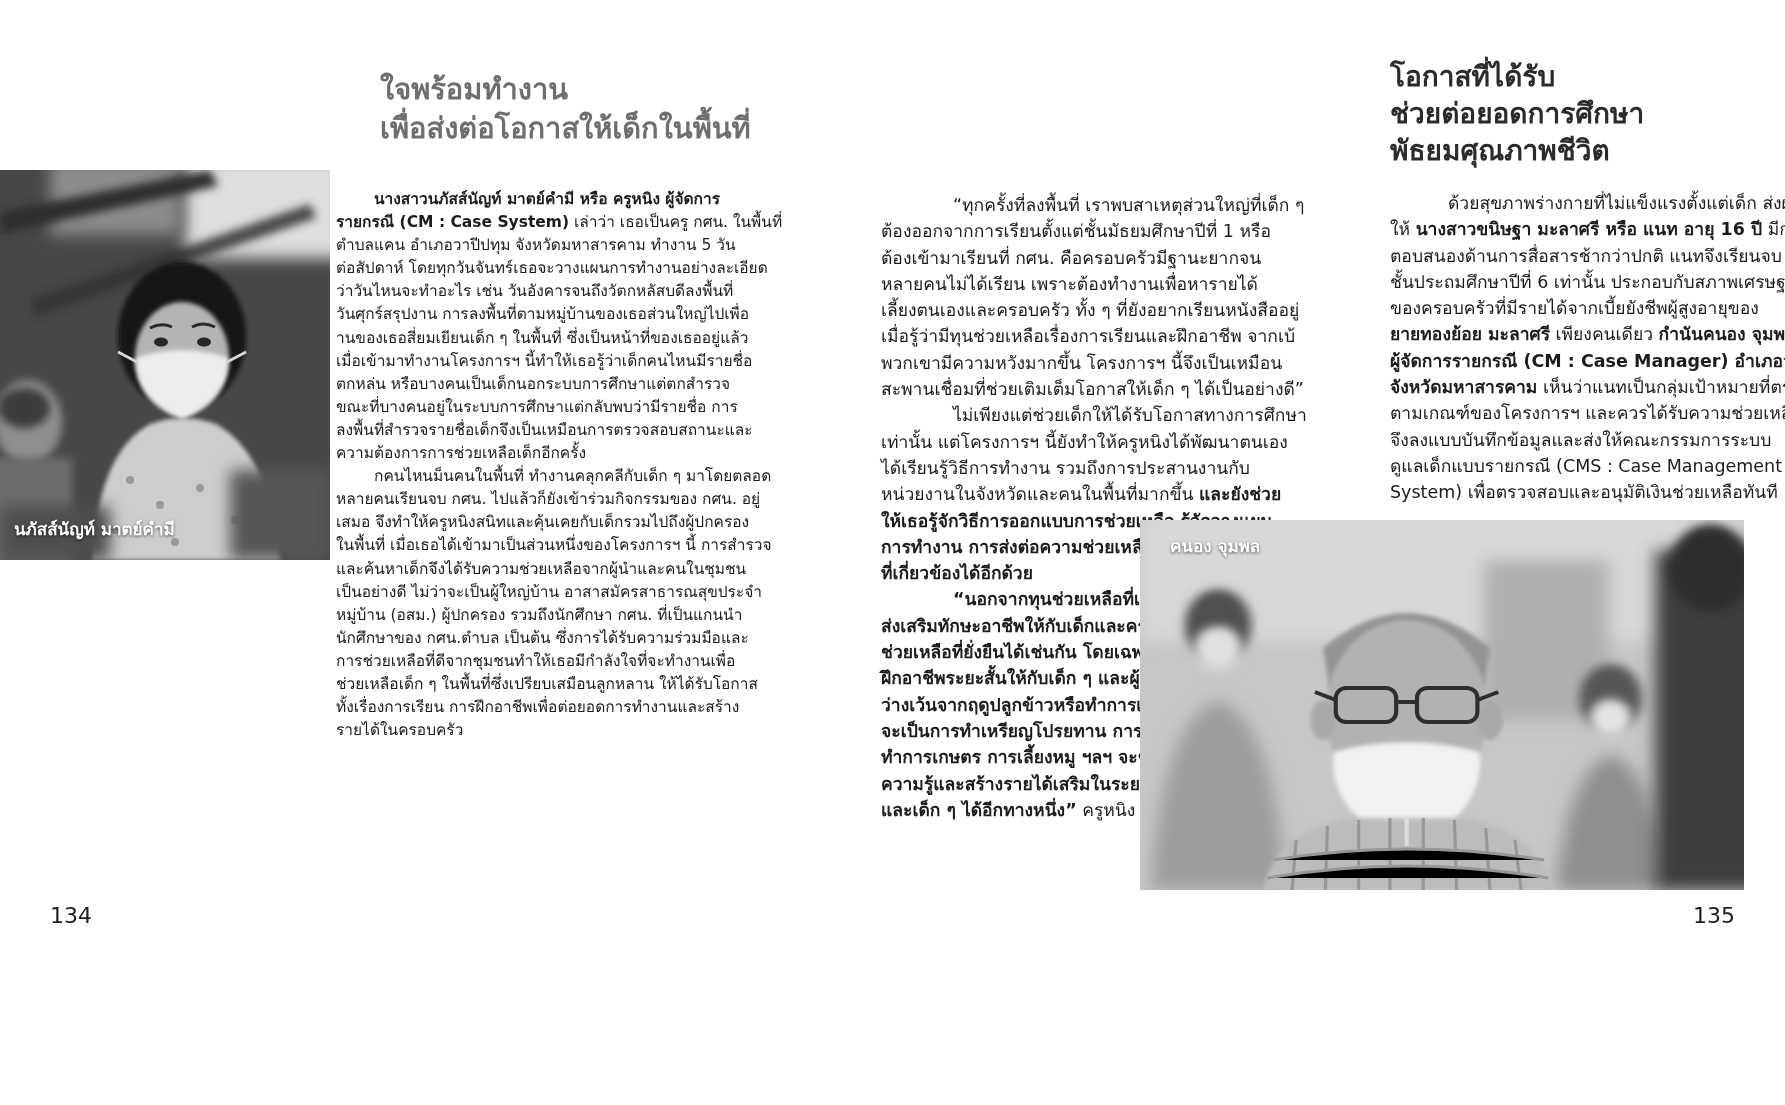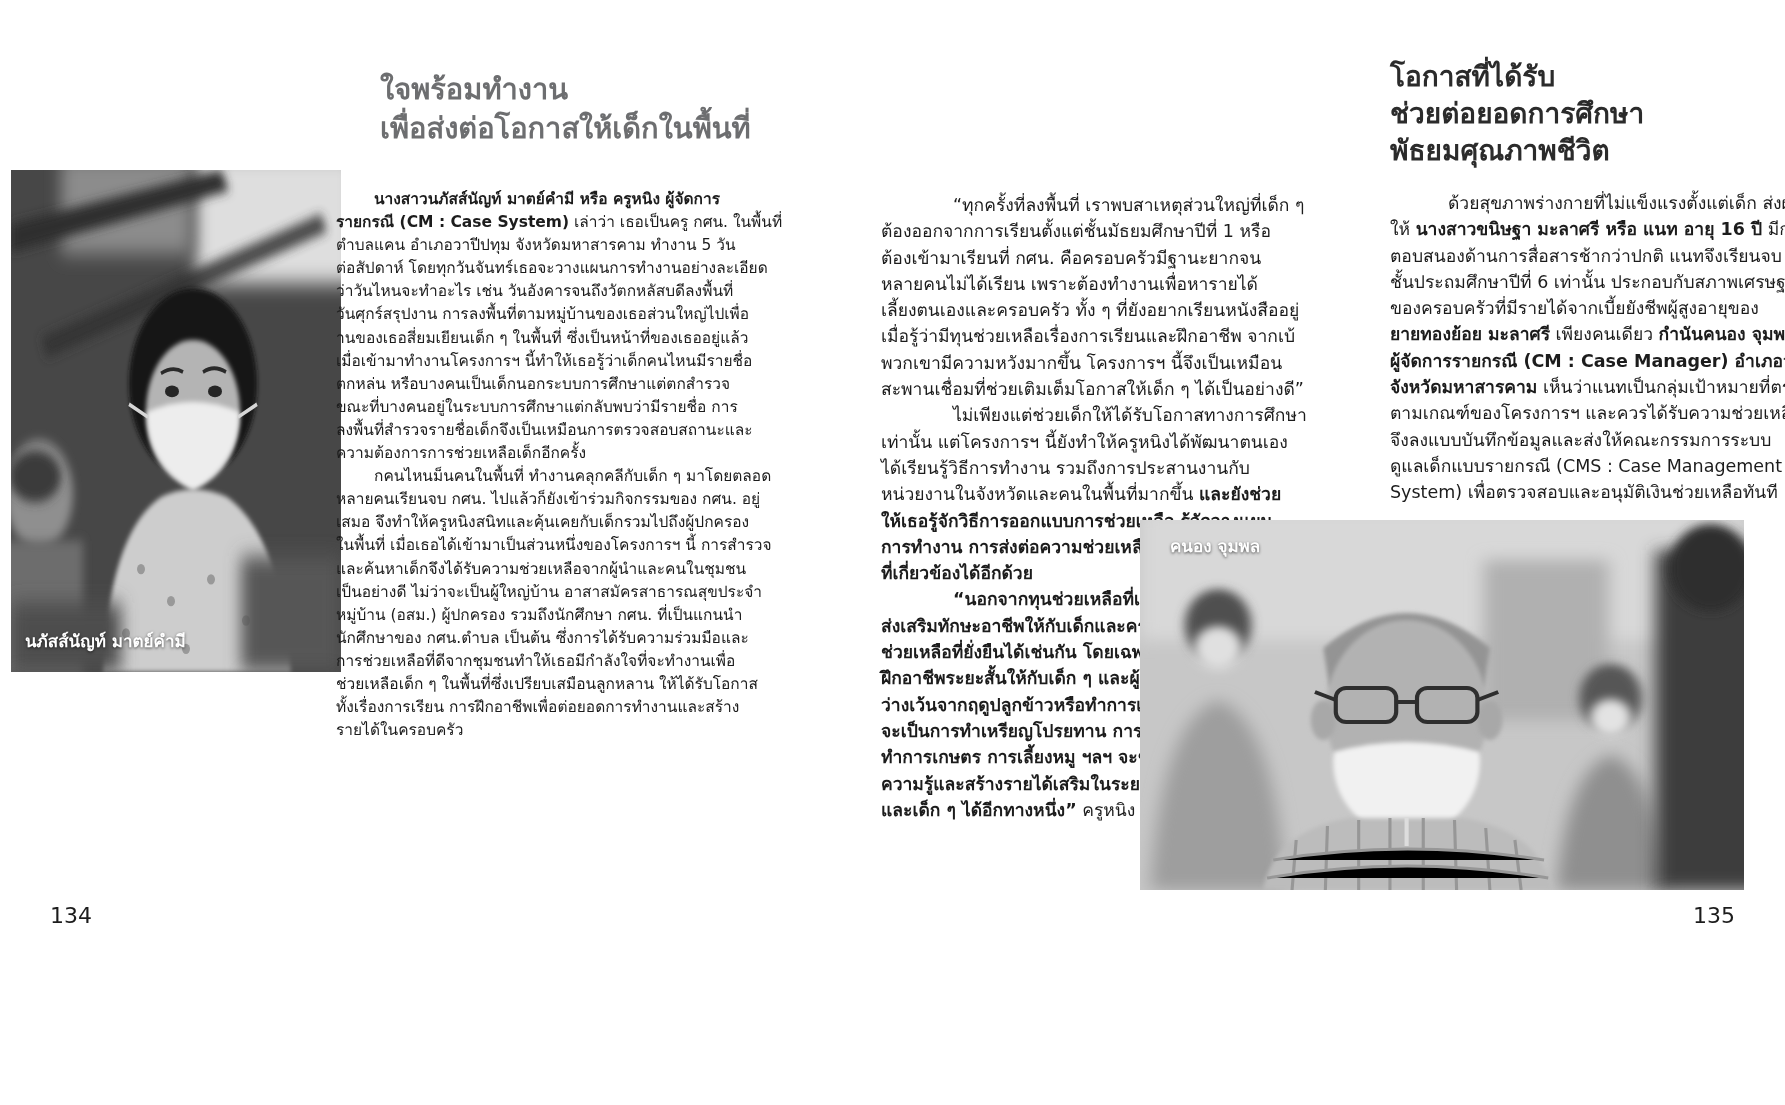--- a/index.html
+++ b/index.html
@@ -23,21 +23,21 @@
   
   .bodycol{color:var(--c-body);}
   #col-left{left:336px;top:188px;width:412px;font-size:15.5px;line-height:23.1px;}
   #col-left .indent{text-indent:38px;}
   #col-middle{left:881px;top:192px;width:492px;font-size:17.5px;line-height:26.3px;}
   #col-middle .indent{text-indent:72px;}
   #col-right{left:1390px;top:190px;width:392px;font-size:17.5px;line-height:26.3px;}
   #col-right .indent{text-indent:58px;}
   
   .photo{overflow:hidden;background:#777;}
-  #photo-left{left:11px;top:170px;width:330px;height:502px;}
+  #photo-left{left:0;top:170px;width:330px;height:390px;}
   #photo-right{left:1140px;top:520px;width:604px;height:370px;}
   .photo svg{display:block;width:100%;height:100%;}
   .photo-caption{
     position:absolute;color:var(--c-caption);font-weight:bold;font-size:17px;
     text-shadow:0 1px 3px rgba(0,0,0,.65);white-space:nowrap;
   }
   #caption-left{left:14px;bottom:18px;}
   #caption-right{left:30px;top:12px;}
   
   .pagenum{font-size:22px;color:var(--c-body);}

